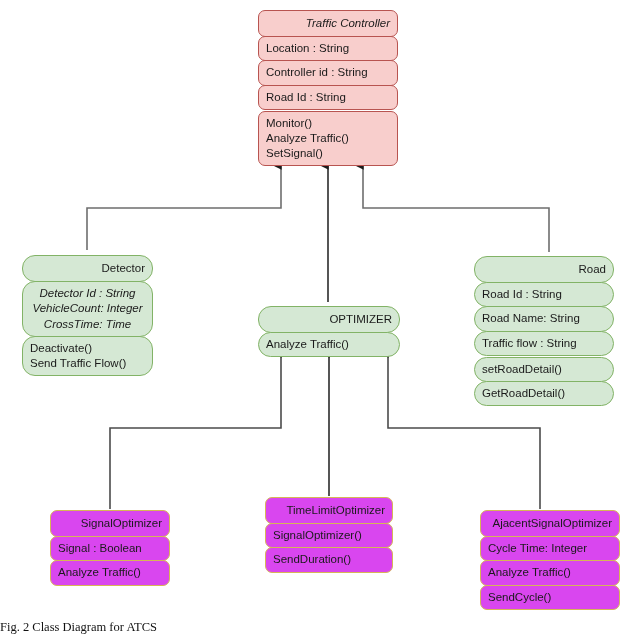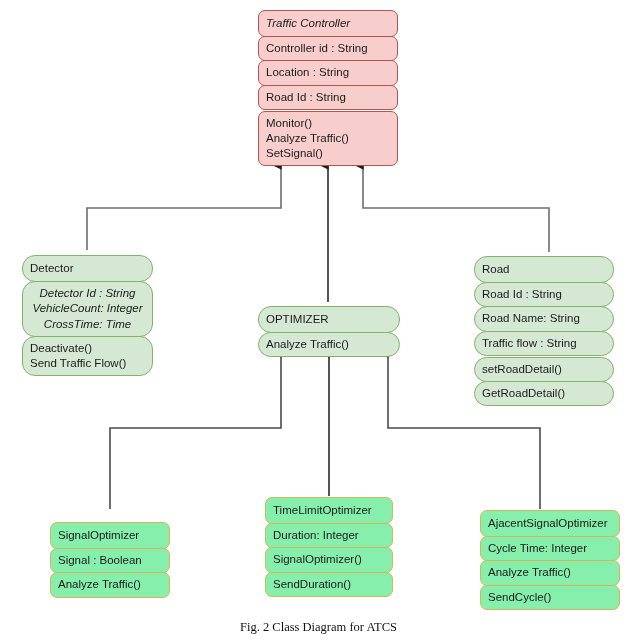--- a/index.html
+++ b/index.html
@@ -37,54 +37,54 @@
     border-radius: 7px;
     border: 1px solid #888;
     font-size: 11.5px;
     line-height: 1.32;
     color: #1a1a1a;
     padding: 4px 7px;
     margin-bottom: -1px;
     position: relative;
   }
   .uml-section.title {
-    text-align: left;
+    text-align: right;
     padding: 5px 7px;
   }
   .uml-section.title.italic {
     font-style: italic;
   }
   .uml-section.center {
     text-align: center;
     font-style: italic;
   }
   .uml-section.left {
     text-align: left;
   }
   .uml-gap {
     height: 3px;
     margin-bottom: -1px;
   }
 
   
   .pal-pink .uml-section   { background: #f8cecc; border-color: #b85450; }
   .pal-green .uml-section  { background: #d5e8d4; border-color: #82b366; border-radius: 13px; }
-  .pal-yellow .uml-section { background: #86efac; border-color: #d6b656; }
+  .pal-yellow .uml-section { background: #d946ef; border-color: #d6b656; }
 
   .uml-line {
     display: block;
     white-space: pre;
   }
 
   
   #caption {
     position: absolute;
     left: 0;
     width: 637px;
-    text-align: center;
+    text-align: left;
     font-family: "Liberation Serif", serif;
     font-size: 12.5px;
     color: #111111;
   }
 </style>
 </head>
 <body>
 
 <div id="canvas">
 
@@ -104,24 +104,24 @@
     <path d="M110,509 L110,428 L281,428 L281,354" fill="none" stroke="#4b4b4b" stroke-width="1.6" marker-end="url(#uml-arrow)"></path>
 
     <path d="M329,496 L329,354" fill="none" stroke="#2b2b2b" stroke-width="1.6" marker-end="url(#uml-arrow)"></path>
 
     <path d="M540,509 L540,428 L388,428 L388,354" fill="none" stroke="#4b4b4b" stroke-width="1.6" marker-end="url(#uml-arrow)"></path>
   </svg>
 
   <div class="uml-class pal-pink" style="left:258px; top:10px; width:140px;">
     <div class="uml-section title italic">Traffic Controller</div>
     <div class="uml-section left">
+      <span class="uml-line">Location : String</span>
+    </div>
+    <div class="uml-section left">
       <span class="uml-line">Controller id : String</span>
-    </div>
-    <div class="uml-section left">
-      <span class="uml-line">Location : String</span>
     </div>
     <div class="uml-section left">
       <span class="uml-line">Road Id : String</span>
     </div>
     <div class="uml-gap"></div>
     <div class="uml-section left">
       <span class="uml-line">Monitor()</span>
       <span class="uml-line">Analyze Traffic()</span>
       <span class="uml-line">SetSignal()</span>
     </div>
@@ -160,36 +160,33 @@
     </div>
   </div>
 
   <div class="uml-class pal-green" style="left:258px; top:306px; width:142px;">
     <div class="uml-section title">OPTIMIZER</div>
     <div class="uml-section left">
       <span class="uml-line">Analyze Traffic()</span>
     </div>
   </div>
 
-  <div class="uml-class pal-yellow" style="left:50px; top:522px; width:120px;">
+  <div class="uml-class pal-yellow" style="left:50px; top:510px; width:120px;">
     <div class="uml-section title">SignalOptimizer</div>
     <div class="uml-section left">
       <span class="uml-line">Signal : Boolean</span>
     </div>
     <div class="uml-section left">
       <span class="uml-line">Analyze Traffic()</span>
     </div>
   </div>
 
   <div class="uml-class pal-yellow" style="left:265px; top:497px; width:128px;">
     <div class="uml-section title">TimeLimitOptimizer</div>
     <div class="uml-section left">
-      <span class="uml-line">Duration: Integer</span>
-    </div>
-    <div class="uml-section left">
       <span class="uml-line">SignalOptimizer()</span>
     </div>
     <div class="uml-section left">
       <span class="uml-line">SendDuration()</span>
     </div>
   </div>
 
   <div class="uml-class pal-yellow" style="left:480px; top:510px; width:140px;">
     <div class="uml-section title">AjacentSignalOptimizer</div>
     <div class="uml-section left">

